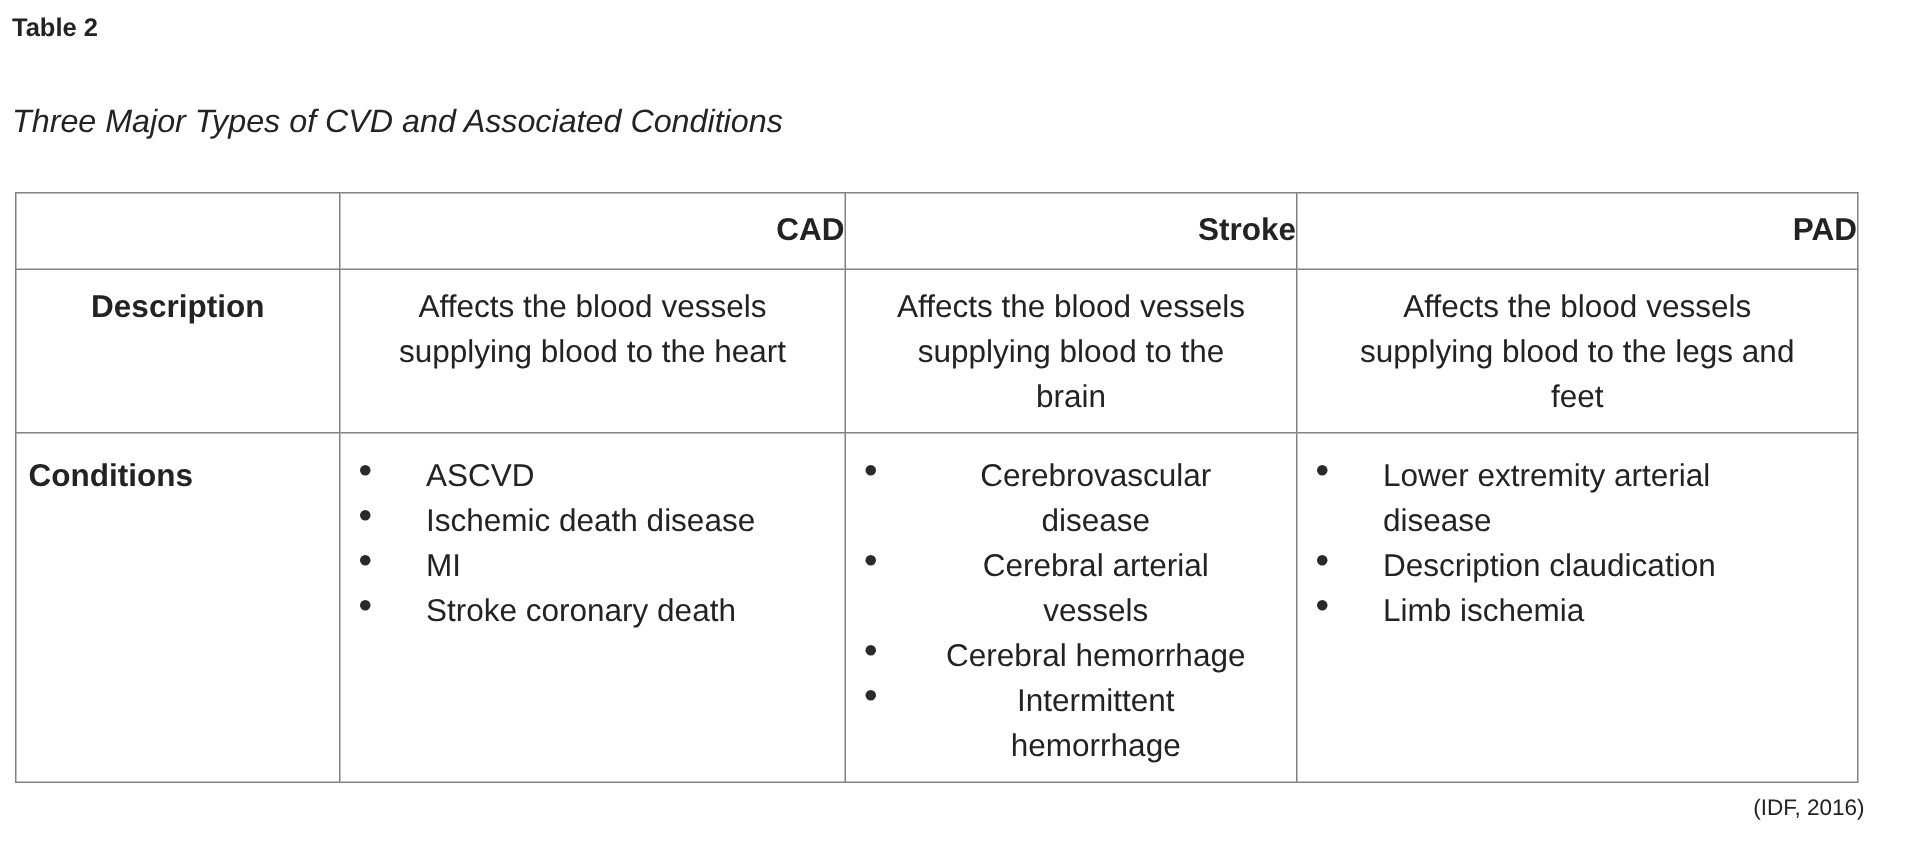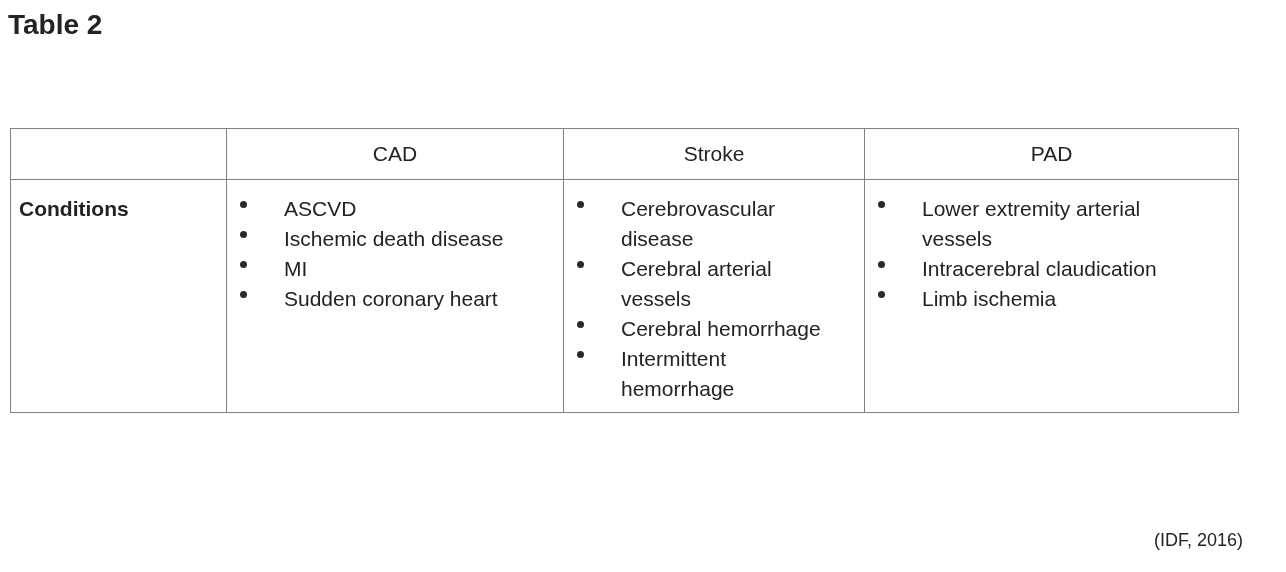--- a/index.html
+++ b/index.html
@@ -13,21 +13,21 @@
     height: 572px;
     background: #ffffff;
     font-family: "Liberation Sans", sans-serif;
     color: #232323;
     overflow: hidden;
   }
   .table-label {
     position: absolute;
     left: 8px;
     top: 9px;
-    font-size: 28px;
+    font-size: 17px;
     font-weight: bold;
   }
   .caption {
     position: absolute;
     left: 8px;
     top: 69px;
     font-size: 21.5px;
     font-style: italic;
   }
   table.cvd {
@@ -47,22 +47,22 @@
     font-weight: normal;
     vertical-align: top;
     padding: 0;
   }
   tr.header-row { height: 51px; }
   tr.desc-row   { height: 109px; }
   tr.cond-row   { height: 233px; }
 
   tr.header-row th {
     vertical-align: middle;
-    text-align: center;
-    font-weight: normal;
+    text-align: right;
+    font-weight: bold;
   }
   .row-label-desc {
     text-align: center;
     font-weight: bold !important;
     padding-top: 10px !important;
   }
   .row-label-cond {
     text-align: left;
     font-weight: bold !important;
     padding: 14px 4px 0 8px !important;
@@ -70,21 +70,21 @@
   td.desc-cell {
     text-align: center;
     padding-top: 10px !important;
   }
   td.desc-cad    { padding-left: 25px !important; padding-right: 25px !important; }
   td.desc-stroke { padding-left: 25px !important; padding-right: 25px !important; }
   td.desc-pad    { padding-left: 28px !important; padding-right: 28px !important; }
 
   td.cond-cell { padding-top: 14px !important; }
   td.cond-cad    { padding-right: 10px !important; }
-  td.cond-stroke { padding-right: 24px !important; }
+  td.cond-stroke { padding-right: 24px !important; text-align: center; }
   td.cond-pad    { padding-right: 40px !important; }
 
   ul.cond-list {
     margin: 0;
     padding: 0 0 0 13px;
     list-style: none;
   }
   ul.cond-list li {
     position: relative;
     padding-left: 44px;
@@ -95,70 +95,77 @@
     top: 7px;
     width: 7px;
     height: 7px;
     border-radius: 50%;
     background: #2a2a2a;
   }
   .citation {
     position: absolute;
     top: 530px;
     right: 43px;
-    font-size: 18px;
+    font-size: 15px;
     text-align: right;
   }
 </style>
 </head>
 <body>
 
 <div class="page">
 
   <div class="table-label">Table 2</div>
 
+  <div class="caption">Three Major Types of CVD and Associated Conditions</div>
 
   <table class="cvd">
     <colgroup>
       <col style="width:216px">
       <col style="width:337px">
       <col style="width:301px">
       <col style="width:374px">
     </colgroup>
     <tbody>
       <tr class="header-row">
         <th></th>
         <th>CAD</th>
         <th>Stroke</th>
         <th>PAD</th>
       </tr>
 
+      <tr class="desc-row">
+        <th class="row-label-desc">Description</th>
+        <td class="desc-cell desc-cad">Affects the blood vessels supplying blood to the heart</td>
+        <td class="desc-cell desc-stroke">Affects the blood vessels supplying blood to the brain</td>
+        <td class="desc-cell desc-pad">Affects the blood vessels supplying blood to the legs and feet</td>
+      </tr>
 
       <tr class="cond-row">
         <th class="row-label-cond">Conditions</th>
         <td class="cond-cell cond-cad">
           <ul class="cond-list">
               <li><span class="bullet"></span><span>ASCVD</span></li>
               <li><span class="bullet"></span><span>Ischemic death disease</span></li>
               <li><span class="bullet"></span><span>MI</span></li>
-              <li><span class="bullet"></span><span>Sudden coronary heart</span></li>
+              <li><span class="bullet"></span><span>Stroke coronary death</span></li>
             </ul>
         </td>
         <td class="cond-cell cond-stroke">
           <ul class="cond-list">
               <li><span class="bullet"></span><span>Cerebrovascular disease</span></li>
               <li><span class="bullet"></span><span>Cerebral arterial vessels</span></li>
               <li><span class="bullet"></span><span>Cerebral hemorrhage</span></li>
               <li><span class="bullet"></span><span>Intermittent hemorrhage</span></li>
             </ul>
         </td>
         <td class="cond-cell cond-pad">
           <ul class="cond-list">
-              <li><span class="bullet"></span><span>Lower extremity arterial vessels</span></li>
-              <li><span class="bullet"></span><span>Intracerebral claudication</span></li>
+              <li><span class="bullet"></span><span>Lower extremity arterial disease</span></li>
+              <li><span class="bullet"></span><span>Description claudication</span></li>
               <li><span class="bullet"></span><span>Limb ischemia</span></li>
             </ul>
         </td>
       </tr>
     </tbody>
   </table>
 
   <div class="citation">(IDF, 2016)</div>
 
 </div>

